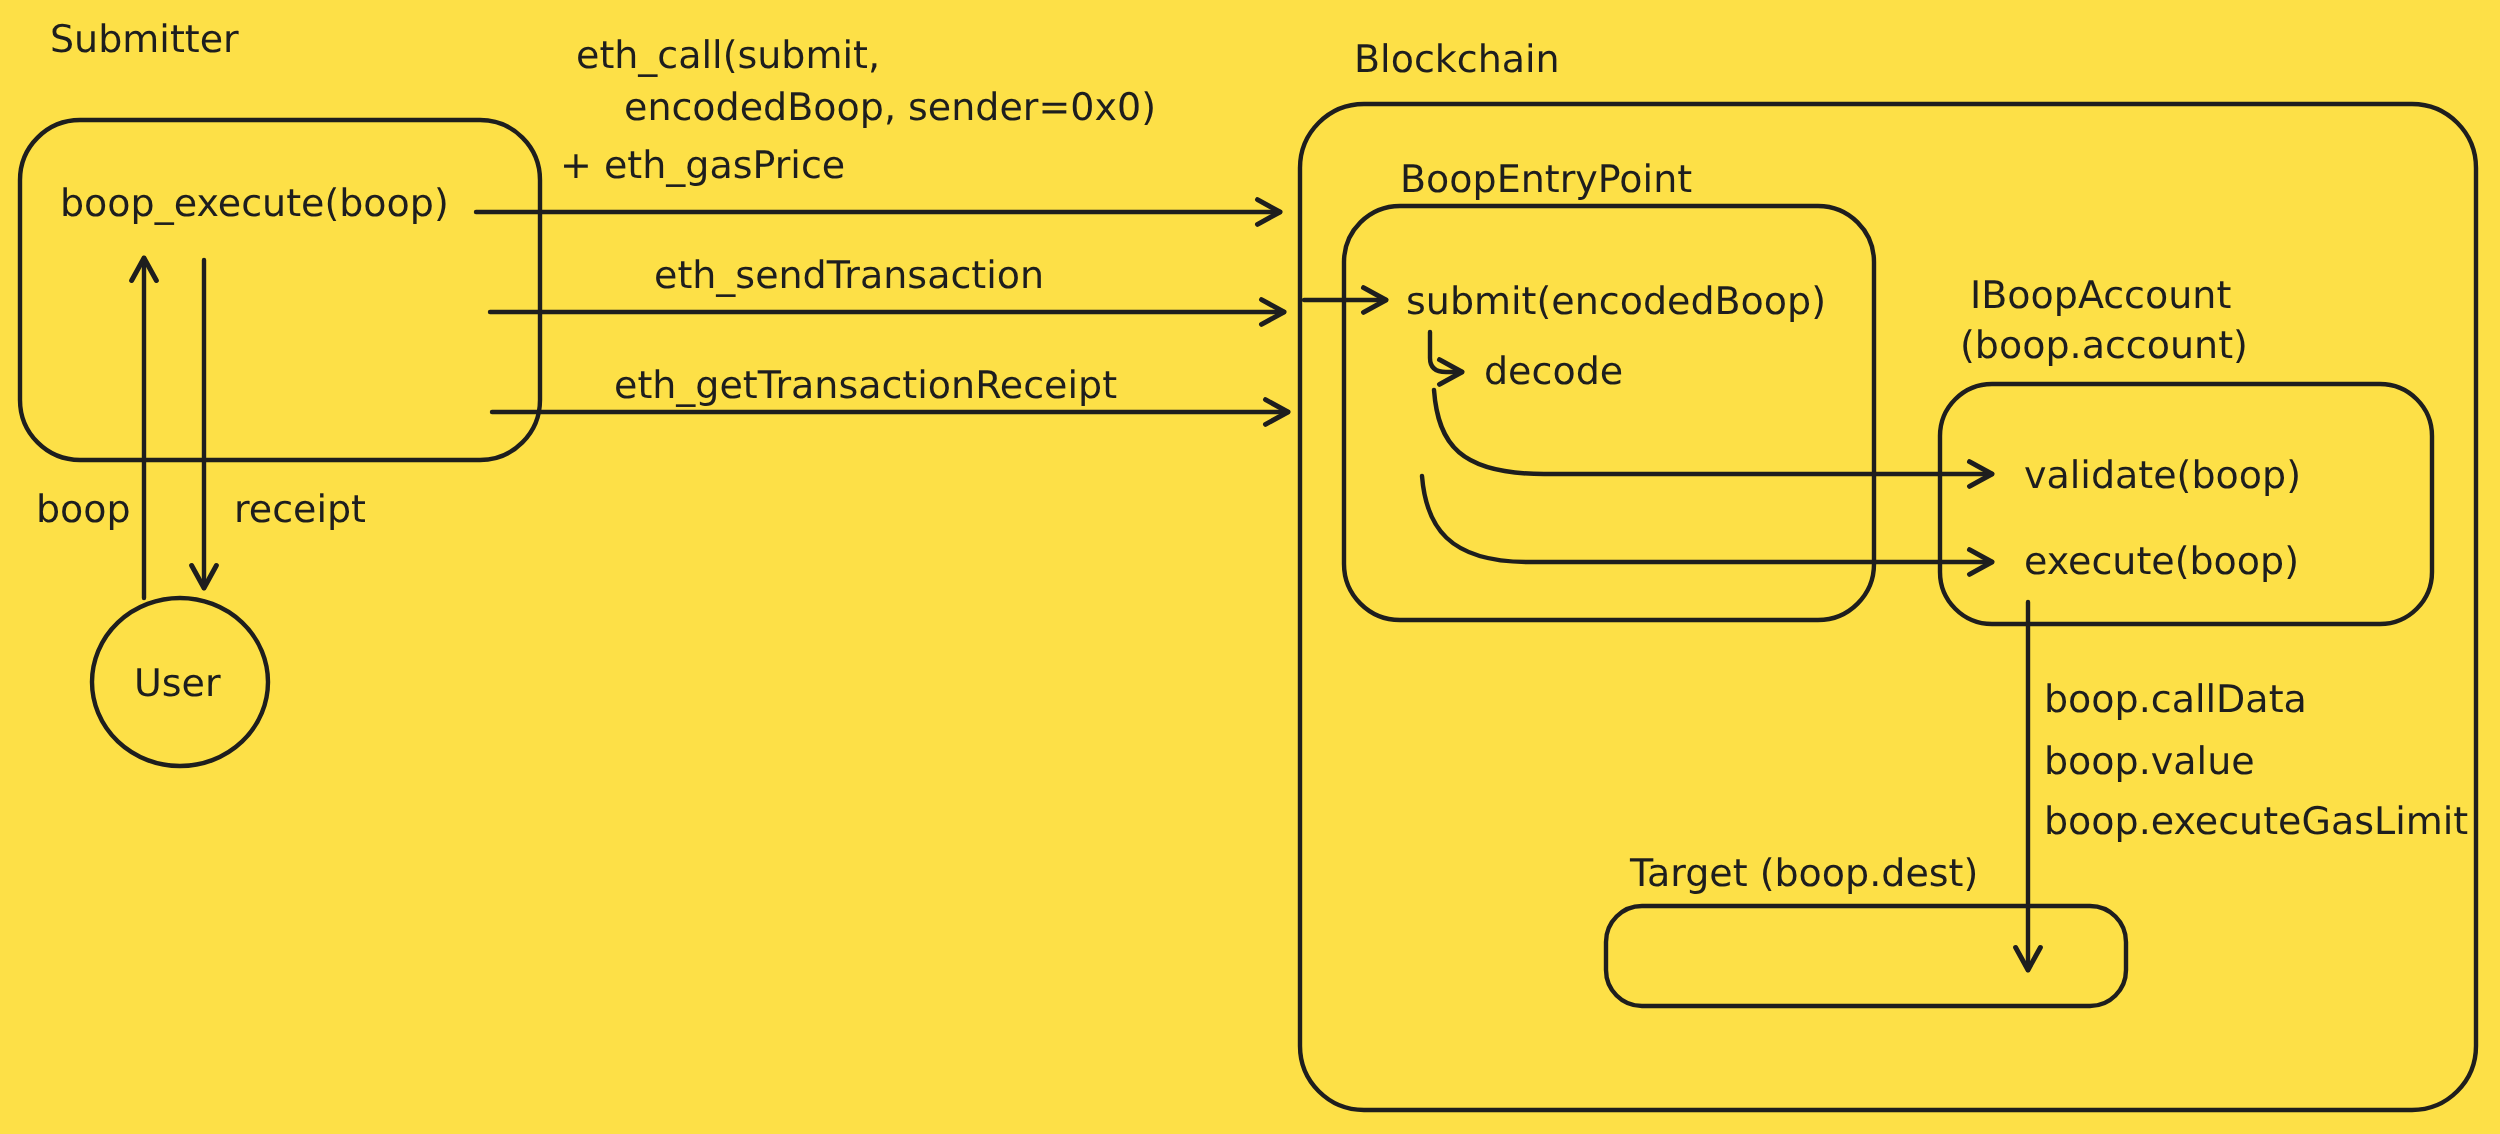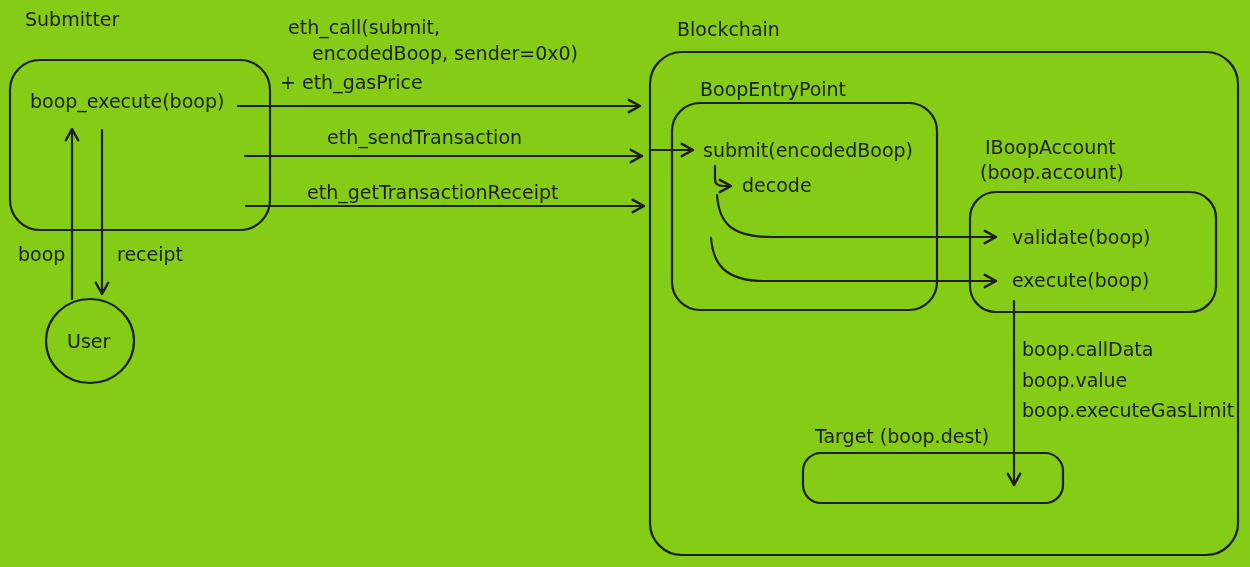--- a/index.html
+++ b/index.html
@@ -7,21 +7,21 @@
     padding: 0;
     background: #ffffff;
     width: 1250px;
     height: 567px;
     overflow: hidden;
   }
   .canvas-wrap {
     position: relative;
     width: 1250px;
     height: 567px;
-    background: #84cc16;
+    background: #fde047;
   }
   svg {
     display: block;
   }
   text {
     font-family: "DejaVu Sans", sans-serif;
     font-size: 19px;
     fill: #1e1e1e;
     white-space: pre;
   }

